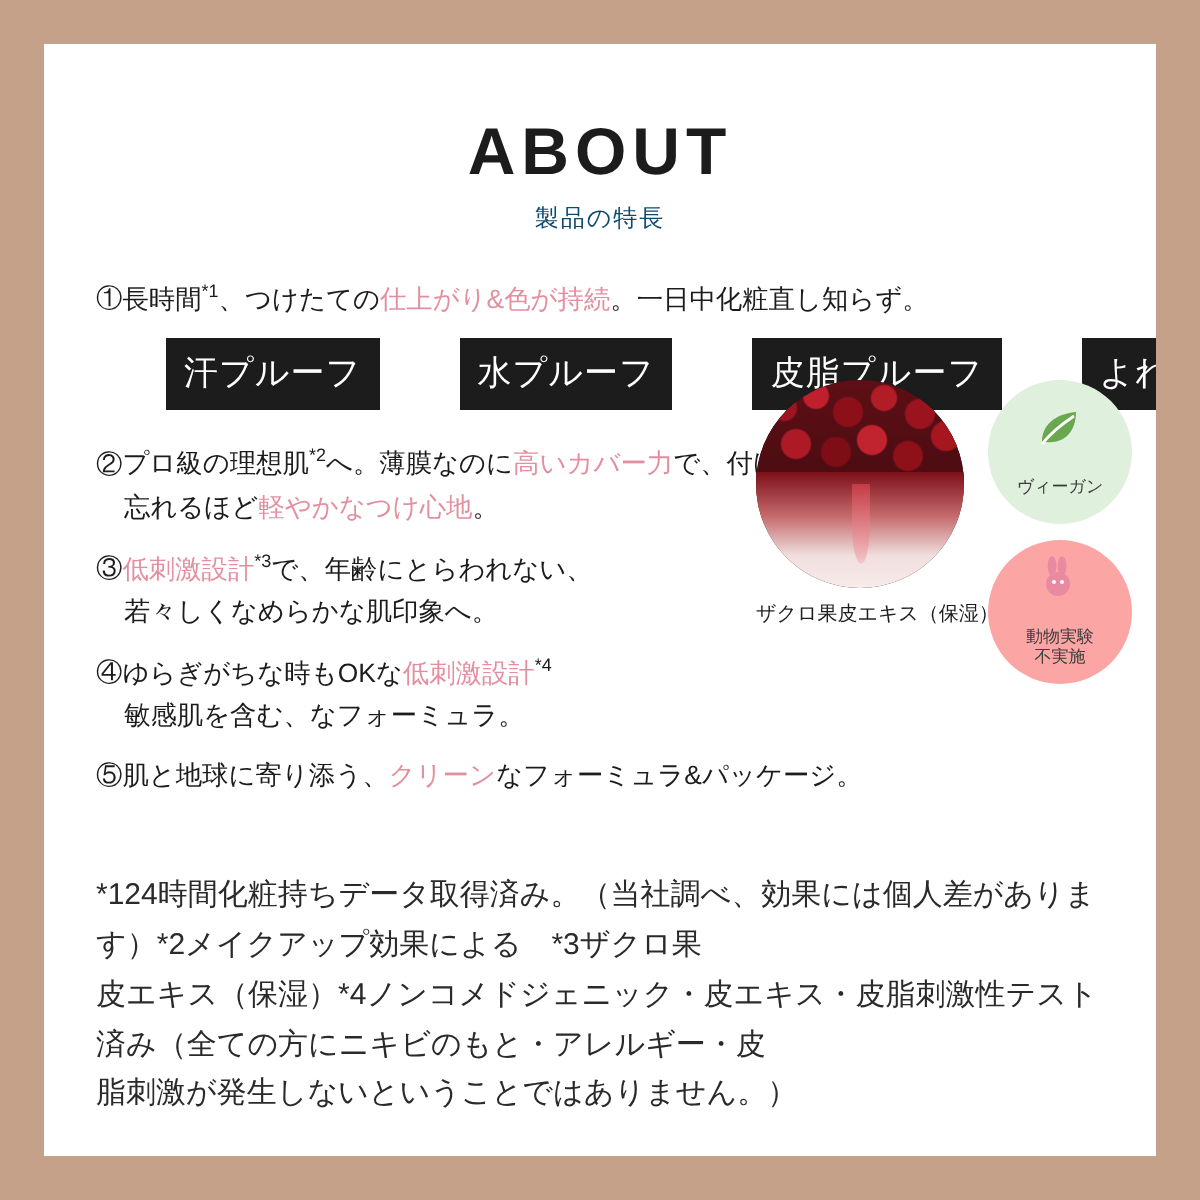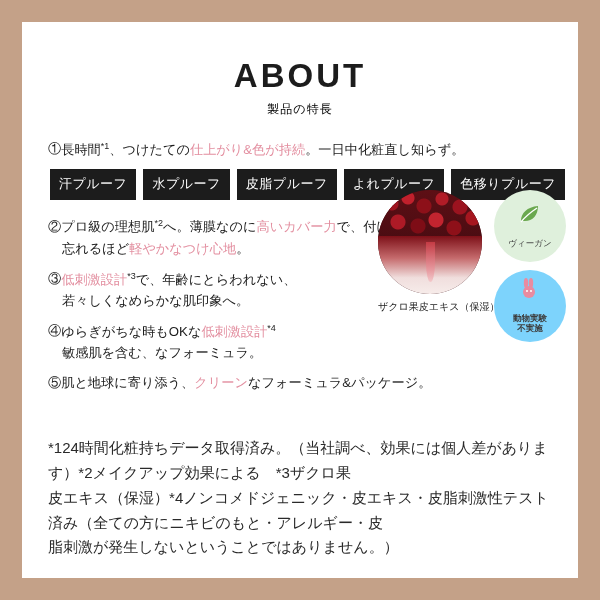--- a/index.html
+++ b/index.html
@@ -35,21 +35,21 @@
     font-size: 33px;
     letter-spacing: 3px;
     font-weight: bold;
     color: #1c1c1c;
     margin: 8px 0 0 0;
     line-height: 1.1;
   }
   .subtitle {
     text-align: center;
     font-size: 12px;
-    color: #000000;
+    color: #0c4a6e;
     margin-top: 7px;
     letter-spacing: 1px;
   }
   .content {
     margin-top: 20px;
     position: relative;
   }
   .item {
     font-size: 13.2px;
     color: #1c1c1c;
@@ -71,24 +71,25 @@
     vertical-align: super;
   }
   .tags {
     display: flex;
     gap: 7px;
     margin: 9px 0 16px 2px;
   }
   .tag {
     background: #1c1c1c;
     color: #ffffff;
-    font-size: 13px;
+    font-size: 17px;
     padding: 6px 9px 7px 9px;
     letter-spacing: 0.5px;
     white-space: nowrap;
+    margin-left: 33px;
   }
   .photo-wrap {
     position: absolute;
     right: 96px;
     top: 168px;
     width: 104px;
     height: 104px;
     text-align: center;
   }
   .photo {
@@ -146,21 +147,21 @@
     width: 72px;
     height: 72px;
     border-radius: 50%;
     display: flex;
     flex-direction: column;
     align-items: center;
     justify-content: center;
     margin-bottom: 8px;
   }
   .badge-green { background: #dff0dc; }
-  .badge-pink { background: #7dd3fc; font-weight: bold; }
+  .badge-pink { background: #fca5a5; }
   .badge-label {
     font-size: 8.5px;
     color: #3d3d3d;
     margin-top: 14px;
     line-height: 1.15;
     text-align: center;
   }
   .badge svg { display: block; }
   .footnote {
     position: absolute;

